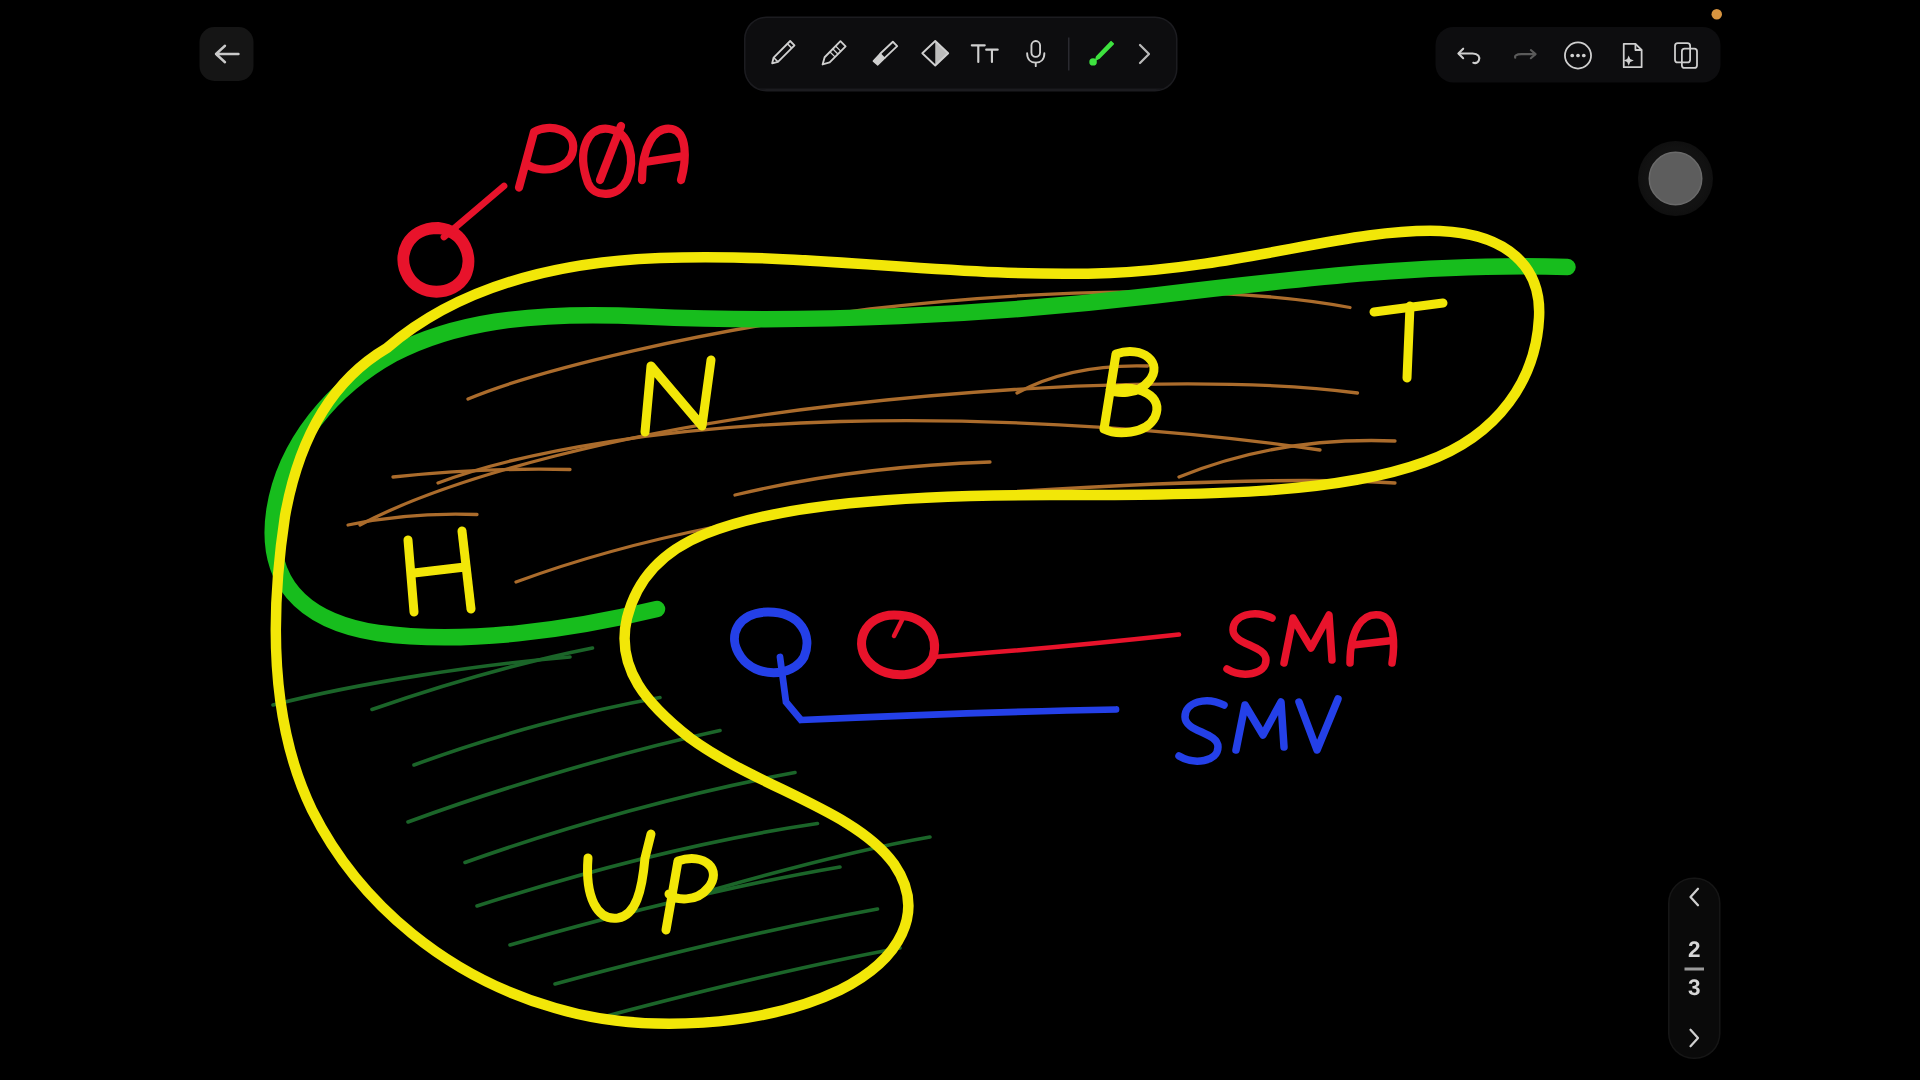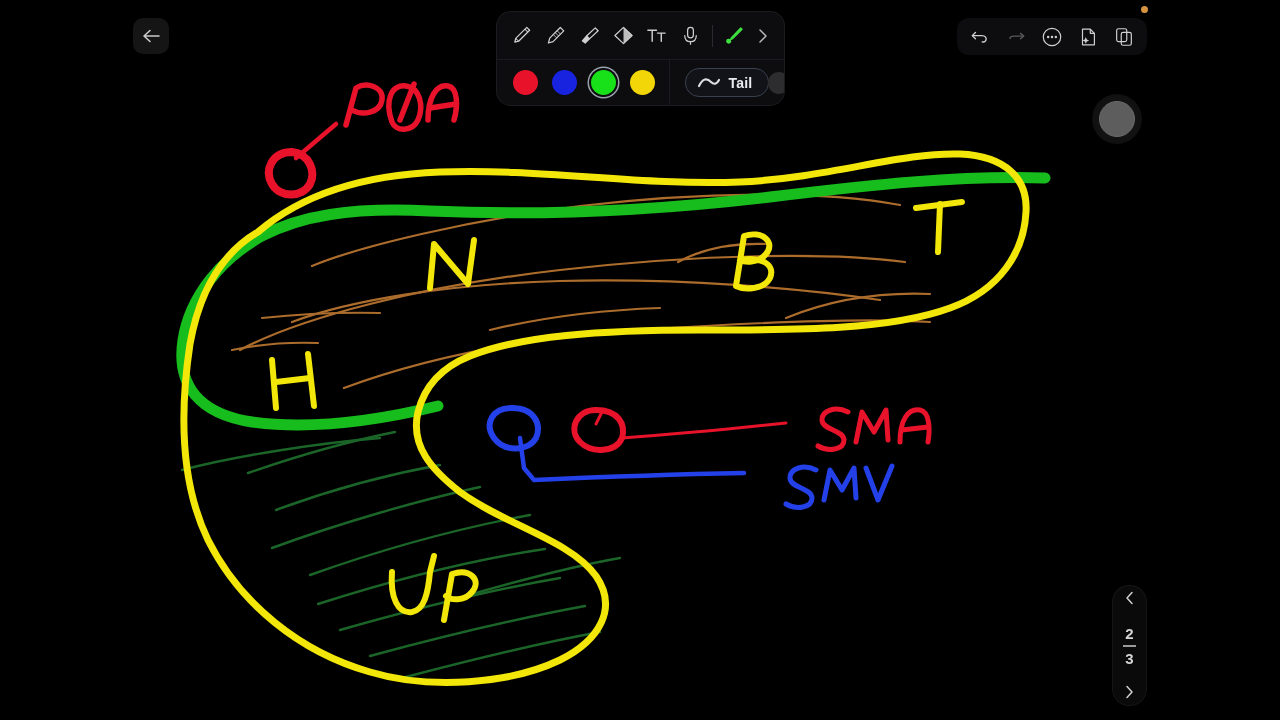--- a/index.html
+++ b/index.html
@@ -422,37 +422,20 @@
         </svg>
       </div>
 
       <div class="tool-btn chevron">
         <svg width="12" height="16" viewBox="0 0 12 16">
           <path d="M3 2 L9 8 L3 14" fill="none" stroke="#b9b9b9" stroke-width="1.5" stroke-linecap="round" stroke-linejoin="round"></path>
         </svg>
       </div>
     </div>
 
-    <div class="toolbar-row-colors">
-      <div class="swatches">
-        <div class="swatch" style="background:#e8132b"></div>
-        <div class="swatch" style="background:#1823e0"></div>
-        <div class="swatch selected" style="background:#18e019"></div>
-        <div class="swatch" style="background:#f2d608"></div>
-      </div>
-      <div class="tail-wrap">
-        <div class="tail-pill">
-          <svg width="22" height="12" viewBox="0 0 22 12">
-            <path d="M1 9 C 5 1, 9 1, 13 5 C 16 8, 19 7, 21 3" fill="none" stroke="#dcdce4" stroke-width="2.2" stroke-linecap="round"></path>
-          </svg>
-          <span class="tail-label">Tail</span>
-        </div>
-        <div class="hidden-swatch"></div>
-      </div>
-    </div>
   </div>
 
   <div class="actionbar">
     <div class="action-btn">
       <svg width="20" height="16" viewBox="0 0 22 16">
         <path d="M6 3 L2.5 6.5 L6 10" fill="none" stroke="#cfcfcf" stroke-width="1.5" stroke-linecap="round" stroke-linejoin="round"></path>
         <path d="M2.8 6.5 H13 C17 6.5, 18.5 9, 17.5 11.5 C16.8 13.2, 15 13.8, 13.4 13.4" fill="none" stroke="#cfcfcf" stroke-width="1.5" stroke-linecap="round"></path>
       </svg>
     </div>
     <div class="action-btn">

